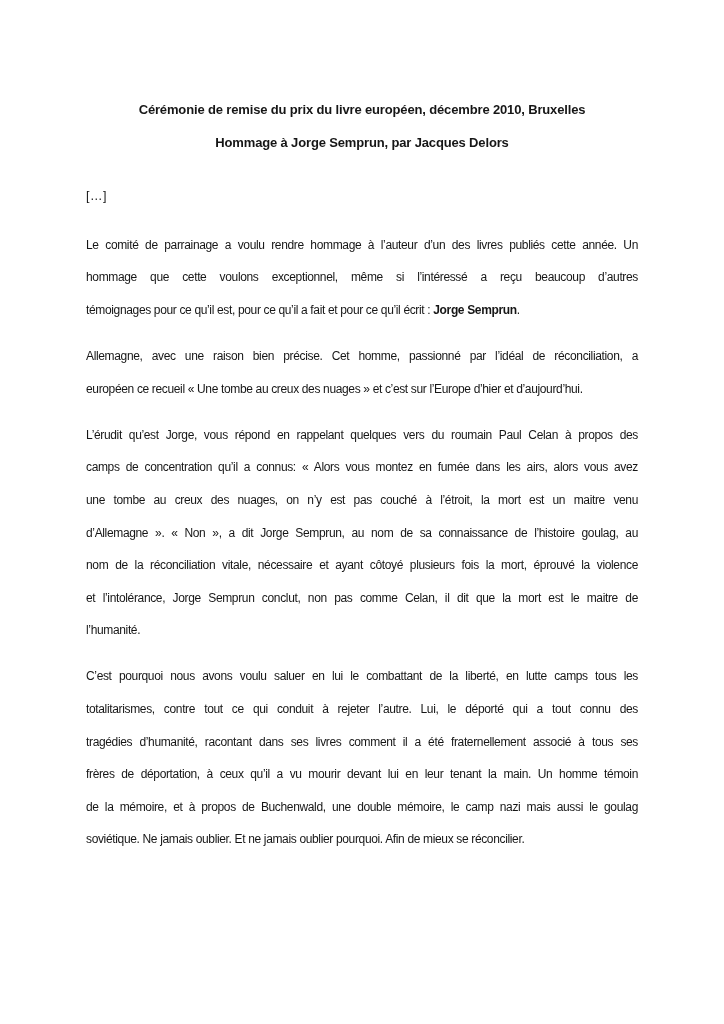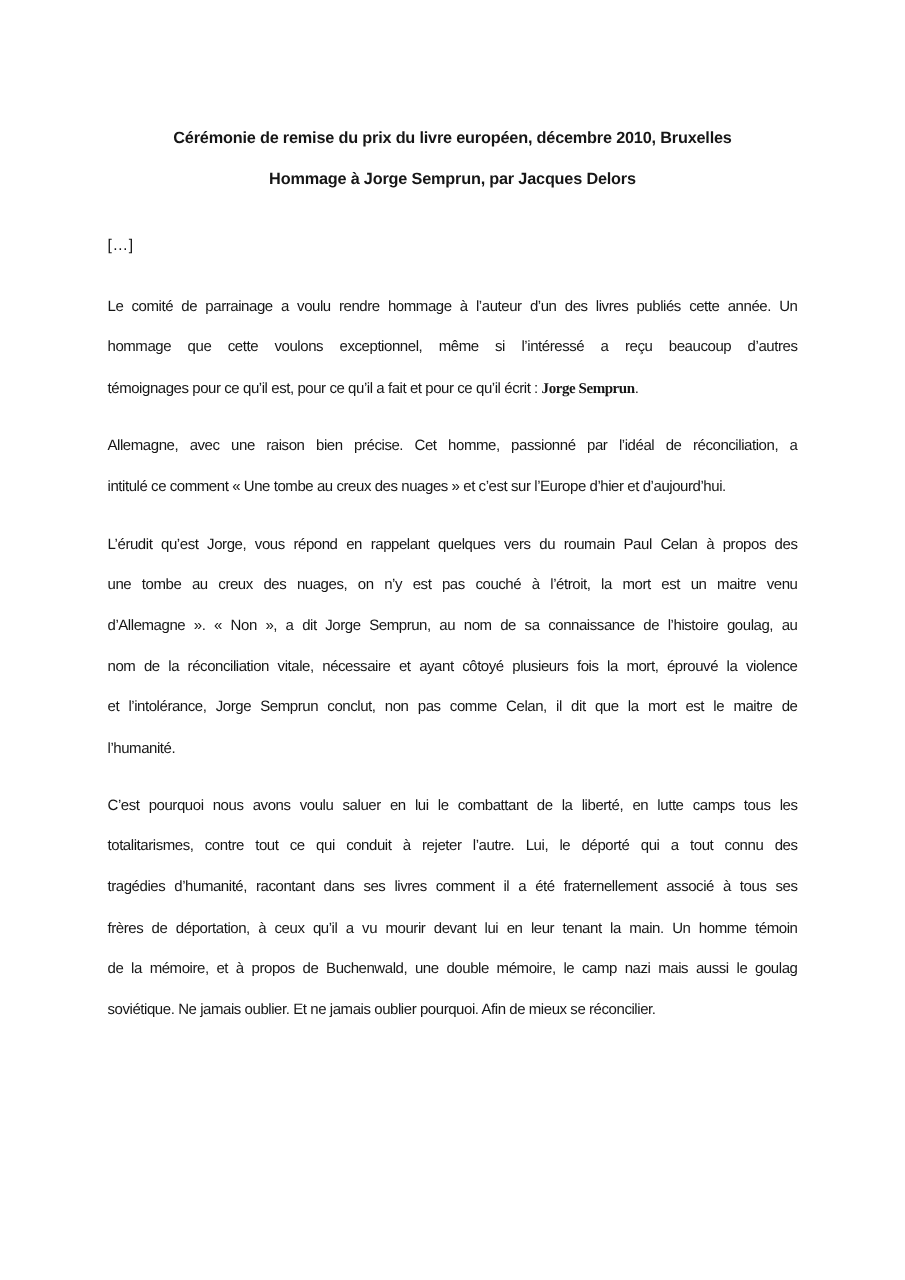--- a/index.html
+++ b/index.html
@@ -45,21 +45,20 @@
   .line-just {
     text-align: justify;
     text-align-last: justify;
   }
   .line-last {
     text-align: left;
     text-align-last: left;
   }
   .line b {
     font-weight: 700;
-    font-family: Liberation Serif, serif;
   }
 </style>
 </head>
 <body>
 
 <div class="page">
 
   <header>
     <div class="title-line">Cérémonie de remise du prix du livre européen, décembre 2010, Bruxelles</div>
     <div class="title-line">Hommage à Jorge Semprun, par Jacques Delors</div>
@@ -68,24 +67,25 @@
   <div class="omission">[…]</div>
 
   <main class="body-text">
       <div class="para">
         <div class="line line-just">Le comité de parrainage a voulu rendre hommage à l’auteur d’un des livres publiés cette année. Un</div>
         <div class="line line-just">hommage que cette voulons exceptionnel, même si l’intéressé a reçu beaucoup d’autres</div>
         <div class="line line-last">témoignages pour ce qu’il est, pour ce qu’il a fait et pour ce qu’il écrit : <b>Jorge Semprun</b>.</div>
       </div>
       <div class="para">
         <div class="line line-just">Allemagne, avec une raison bien précise. Cet homme, passionné par l’idéal de réconciliation, a</div>
-        <div class="line line-last">intitulé ce comment « Une tombe au creux des nuages » et c’est sur l’Europe d’hier et d’aujourd’hui.</div>
+        <div class="line line-last">européen ce recueil « Une tombe au creux des nuages » et c’est sur l’Europe d’hier et d’aujourd’hui.</div>
       </div>
       <div class="para">
         <div class="line line-just">L’érudit qu’est Jorge, vous répond en rappelant quelques vers du roumain Paul Celan à propos des</div>
+        <div class="line line-just">camps de concentration qu’il a connus: « Alors vous montez en fumée dans les airs, alors vous avez</div>
         <div class="line line-just">une tombe au creux des nuages, on n’y est pas couché à l’étroit, la mort est un maitre venu</div>
         <div class="line line-just">d’Allemagne ». « Non », a dit Jorge Semprun, au nom de sa connaissance de l’histoire goulag, au</div>
         <div class="line line-just">nom de la réconciliation vitale, nécessaire et ayant côtoyé plusieurs fois la mort, éprouvé la violence</div>
         <div class="line line-just">et l’intolérance, Jorge Semprun conclut, non pas comme Celan, il dit que la mort est le maitre de</div>
         <div class="line line-last">l’humanité.</div>
       </div>
       <div class="para">
         <div class="line line-just">C’est pourquoi nous avons voulu saluer en lui le combattant de la liberté, en lutte camps tous les</div>
         <div class="line line-just">totalitarismes, contre tout ce qui conduit à rejeter l’autre. Lui, le déporté qui a tout connu des</div>
         <div class="line line-just">tragédies d’humanité, racontant dans ses livres comment il a été fraternellement associé à tous ses</div>

